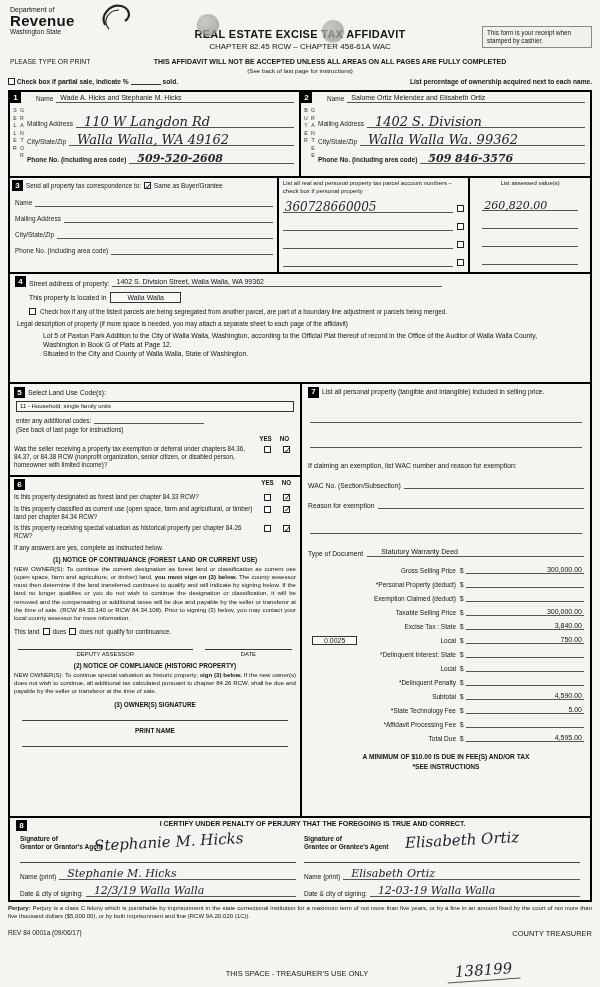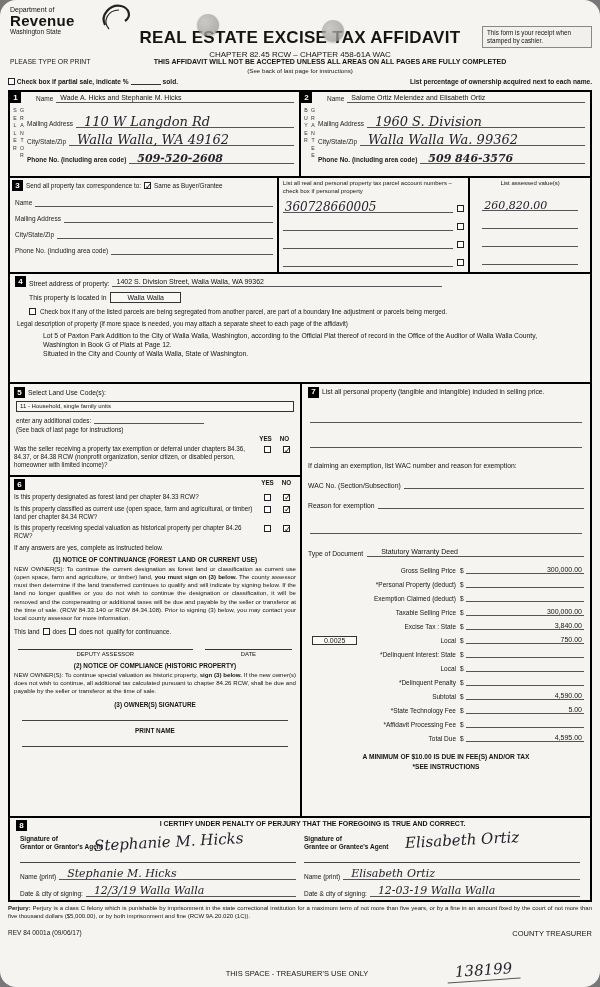--- a/index.html
+++ b/index.html
@@ -1,29 +1,29 @@
 <!DOCTYPE html>
 <html><head>
 <meta charset="utf-8">
 <style>
   *{margin:0;padding:0;box-sizing:border-box;}
   html,body{margin:0;padding:0;background:#777;}
   .page{width:600px;height:987px;margin:0 auto;background:#f5f4f0;position:relative;
-        font-family:"Liberation Sans",sans-serif;color:#151515;overflow:hidden;border-radius:16px;}
+        font-family:"Liberation Sans",sans-serif;color:#151515;overflow:hidden;}
   .hand{font-family:"DejaVu Serif",serif;font-style:italic;color:#23232b;}
 
   
   .header{position:relative;height:92px;}
   .logo{position:absolute;left:10px;top:6px;line-height:1.05;}
   .logo .l1{font-size:7px;}
   .logo .l2{font-size:15px;font-weight:bold;letter-spacing:.3px;}
   .logo .l3{font-size:6.5px;}
   .logo-swirl{position:absolute;left:88px;top:-4px;}
   .titleblk{position:absolute;left:0;right:0;top:28px;text-align:center;}
-  .title{font-size:17px;font-weight:bold;letter-spacing:.3px;}
+  .title{font-size:11px;font-weight:bold;letter-spacing:.3px;}
   .subtitle{font-size:8px;margin-top:2px;}
   .receiptbox{position:absolute;right:8px;top:26px;width:110px;font-size:6.3px;border:1px solid #888;
               padding:2px 4px;background:#f1f0ec;line-height:1.25;}
   .please{position:absolute;left:10px;top:58px;font-size:6.8px;}
   .warn{position:absolute;left:60px;right:0;top:58px;text-align:center;font-weight:bold;font-size:7px;}
   .seeback{position:absolute;left:0;right:0;top:67px;text-align:center;font-size:6.2px;}
   .checkline{position:absolute;left:8px;right:8px;top:78px;display:flex;justify-content:space-between;
              font-size:6.6px;font-weight:bold;align-items:flex-end;}
   .pctline{display:inline-block;width:30px;border-bottom:1px solid #333;height:7px;vertical-align:-1px;margin:0 2px;}
   .stamp{position:absolute;width:22px;height:22px;border-radius:50%;
@@ -222,21 +222,21 @@
         </div>
         <div class="frow grow-name">
           <span class="lbl">Name</span>
           <span class="fill">
             <span class="typed">Salome Ortiz Melendez and Elisabeth Ortiz</span>
           </span>
         </div>
         <div class="frow grow-mail">
           <span class="lbl">Mailing Address</span>
           <span class="fill">
-            <span class="hw hand">1960 S. Division</span>
+            <span class="hw hand">1402 S. Division</span>
           </span>
         </div>
         <div class="frow grow-city">
           <span class="lbl">City/State/Zip</span>
           <span class="fill">
             <span class="hw hand">Walla Walla Wa. 99362</span>
           </span>
         </div>
         <div class="frow grow-phone">
           <span class="lbl">Phone No. (including area code)</span>

